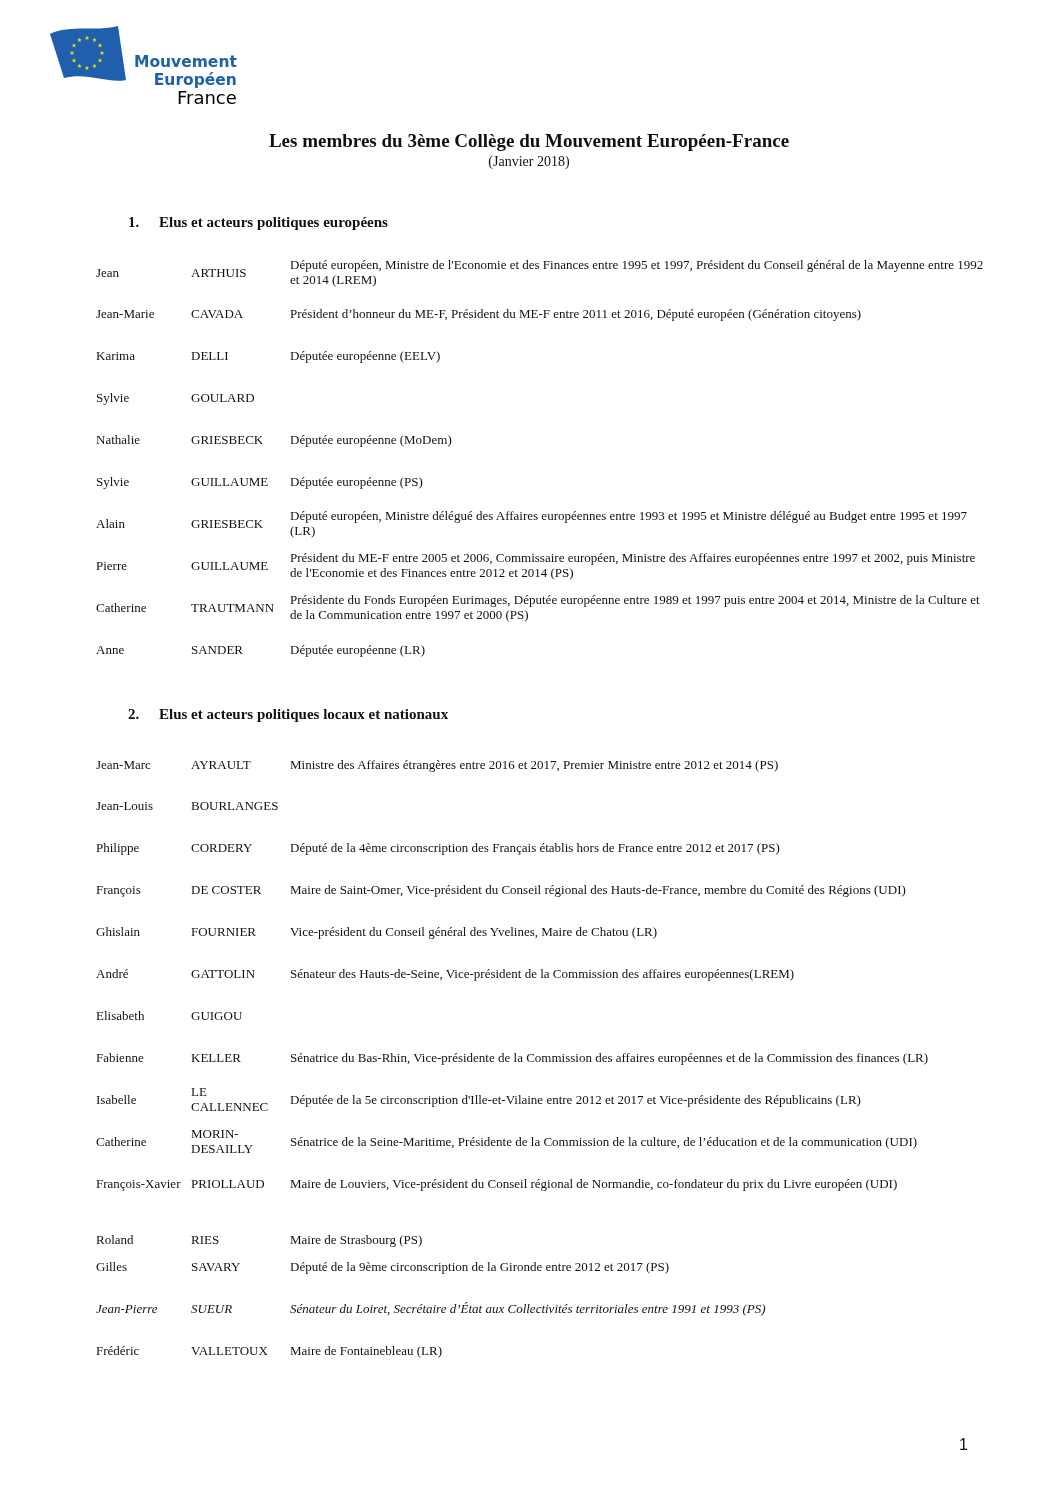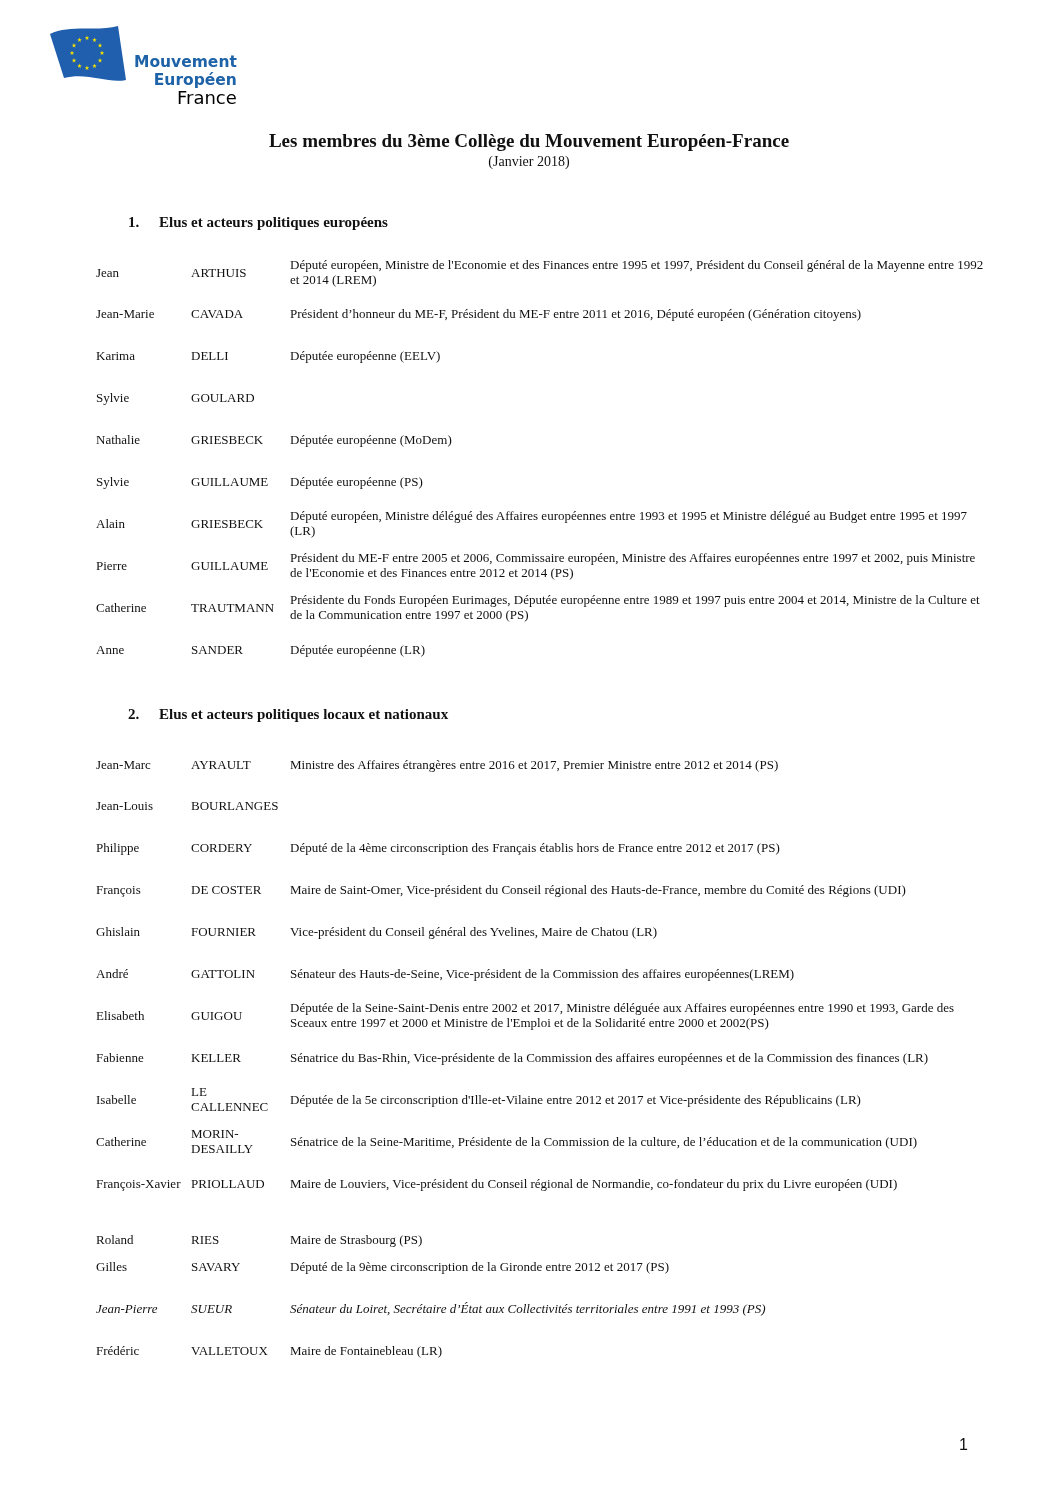--- a/index.html
+++ b/index.html
@@ -144,21 +144,20 @@
       <div class="desc">Vice-président du Conseil général des Yvelines, Maire de Chatou (LR)</div>
     </div>
     <div class="row" style="top: 209.5px;">
       <div class="first">André</div>
       <div class="last">GATTOLIN</div>
       <div class="desc">Sénateur des Hauts-de-Seine, Vice-président de la Commission des affaires européennes(LREM)</div>
     </div>
     <div class="row" style="top: 251.4px;">
       <div class="first">Elisabeth</div>
       <div class="last">GUIGOU</div>
-      <div class="desc">Députée de la Seine-Saint-Denis entre 2002 et 2017, Ministre déléguée aux Affaires européennes entre 1990 et 1993, Garde des Sceaux entre 1997 et 2000 et Ministre de l'Emploi et de la Solidarité entre 2000 et 2002(PS)</div>
     </div>
     <div class="row" style="top: 293.3px;">
       <div class="first">Fabienne</div>
       <div class="last">KELLER</div>
       <div class="desc">Sénatrice du Bas-Rhin, Vice-présidente de la Commission des affaires européennes et de la Commission des finances (LR)</div>
     </div>
     <div class="row" style="top: 335.2px;">
       <div class="first">Isabelle</div>
       <div class="last">LE CALLENNEC</div>
       <div class="desc">Députée de la 5e circonscription d'Ille-et-Vilaine entre 2012 et 2017 et Vice-présidente des Républicains (LR)</div>

